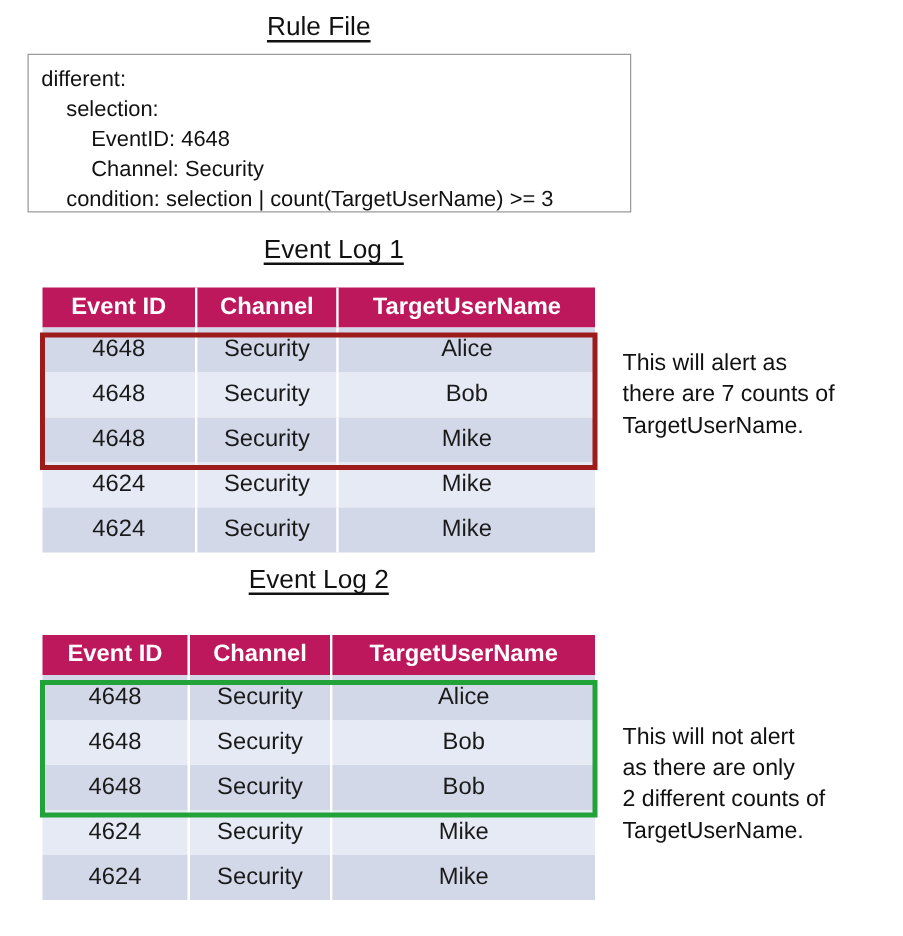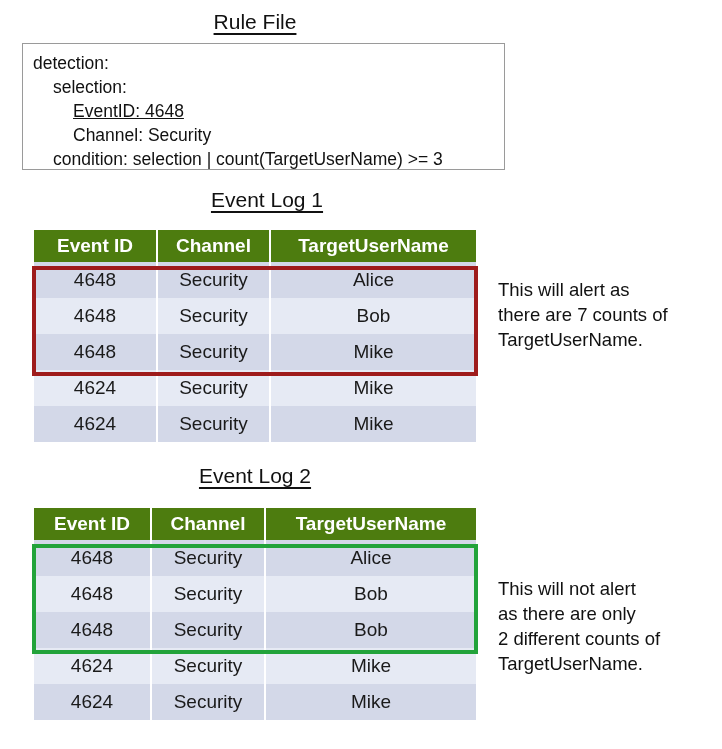--- a/index.html
+++ b/index.html
@@ -42,41 +42,41 @@
     position: absolute;
     left: 10px;
     font-size: 17.5px;
     line-height: 20px;
     color: #111111;
     white-space: pre;
     font-family: "Liberation Sans", sans-serif;
   }
   .rule-line.l0 { top: 9px;  padding-left: 0px;  }
   .rule-line.l1 { top: 33px; padding-left: 20px; }
-  .rule-line.l2 { top: 57px; padding-left: 40px; text-decoration: underline; }
+  .rule-line.l2 { top: 57px; padding-left: 40px; }
   .rule-line.l3 { top: 81px; padding-left: 40px; }
   .rule-line.l4 { top: 105px; padding-left: 20px; }
 
   
   .log-table {
     position: absolute;
     border-collapse: separate;
     border-spacing: 0;
     table-layout: fixed;
   }
   .log-table td, .log-table th {
     padding: 0;
     margin: 0;
     border: 0;
     text-align: center;
     vertical-align: middle;
     font-weight: normal;
   }
   .log-table thead th {
-    background: #4d7c0f;
+    background: #be185d;
     color: #ffffff;
     font-size: 19px;
     font-weight: bold;
     height: 32px;
     border-right: 2px solid #ffffff;
     box-sizing: border-box;
     margin-left: 22px;
   }
   .log-table thead th:last-child { border-right: 0; }
   .log-table tbody td {
@@ -106,21 +106,21 @@
     color: #111111;
     white-space: pre-line;
   }
 </style>
 </head>
 <body>
 
 <div class="section-title" id="rule-title" style="left:0; top:10px; width:510px;">Rule File</div>
 
 <div id="rule-box">
-  <div class="rule-line l0">detection:</div>
+  <div class="rule-line l0">different:</div>
   <div class="rule-line l1">selection:</div>
   <div class="rule-line l2">EventID: 4648</div>
   <div class="rule-line l3">Channel: Security</div>
   <div class="rule-line l4">condition: selection | count(TargetUserName) &gt;= 3</div>
 </div>
 
 <div class="section-title" style="left:0; top:188px; width:510px;padding-left:12px;">Event Log 1</div>
 
 <table class="log-table" id="table-1" style="left:34px; top:230px; width:442px;">
   <colgroup>
@@ -163,21 +163,21 @@
     </tr>
   </tbody>
 </table>
 
 <div class="highlight-box" id="highlight-red" style="left:32px; top:266px; width:446px; height:110px;"></div>
 
 <div class="note" style="left:498px; top:277px; width:224px;">This will alert as
 there are 7 counts of
 TargetUserName.</div>
 
-<div class="section-title" style="left:0; top:464px; width:510px;">Event Log 2</div>
+<div class="section-title" style="left:0; top:452px; width:510px;">Event Log 2</div>
 
 <table class="log-table" id="table-2" style="left:34px; top:508px; width:442px;">
   <colgroup>
     <col style="width:118px;">
     <col style="width:114px;">
     <col style="width:210px;">
   </colgroup>
   <thead>
     <tr>
       <th>Event ID</th>

